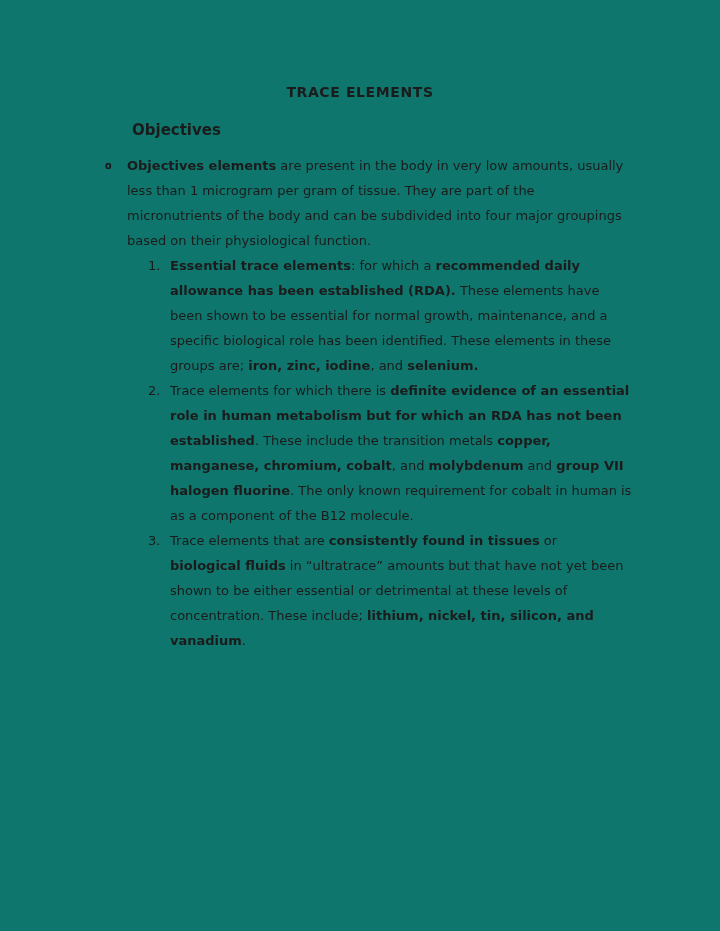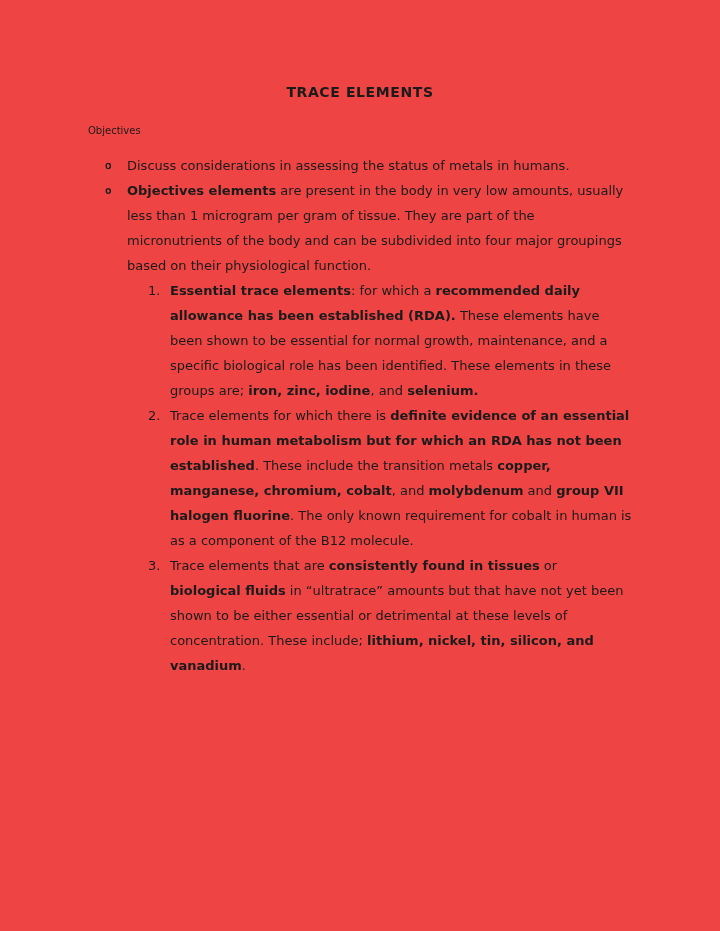--- a/index.html
+++ b/index.html
@@ -1,42 +1,43 @@
 <!DOCTYPE html>
 <html><head>
 <meta charset="utf-8">
 <style>
   * { margin: 0; padding: 0; box-sizing: border-box; }
   html, body { background: #ffffff; }
   .page {
     position: relative;
     width: 720px;
     height: 931px;
-    background: #ef4444;
+    background: #0f766e;
     color: #1b1b1b;
     font-family: "DejaVu Sans", "Liberation Sans", sans-serif;
     font-size: 13px;
     line-height: 25px;
     padding: 84px 88px 8px 88px;
     overflow: hidden;
   }
   .doc-title {
     font-size: 14px;
     font-weight: 700;
     line-height: 16px;
     text-align: center;
     letter-spacing: 0.6px;
     margin-bottom: 21px;
   }
   .section-heading {
-    font-size: 10px;
-    font-weight: 400;
+    font-size: 15px;
+    font-weight: 700;
     line-height: 19px;
     margin-top: 12px;
     margin-bottom: 13px;
+    margin-left: 44px;
   }
   ul.o-list, ol.num-list {
     list-style: none;
   }
   ul.o-list > li {
     position: relative;
     padding-left: 39px;
   }
   .o-mark {
     position: absolute;
@@ -69,21 +70,20 @@
 
   <ul class="o-list">
     <li>
       <span class="o-mark">o</span>
     </li>
     <li>
       <span class="o-mark">o</span>
     </li>
     <li>
       <span class="o-mark">o</span>
-      <span>Discuss considerations in assessing the status of metals in humans.</span>
     </li>
   </ul>
 
 
   <ul class="o-list">
     <li>
       <span class="o-mark bold">o</span>
       <span><span style="font-weight: 700;">Objectives elements</span><span> are present in the body in very low amounts, usually less than 1 microgram per gram of tissue. They are part of the micronutrients of the body and can be subdivided into four major groupings based on their physiological function.</span></span>
       <ol class="num-list">
         <li>

